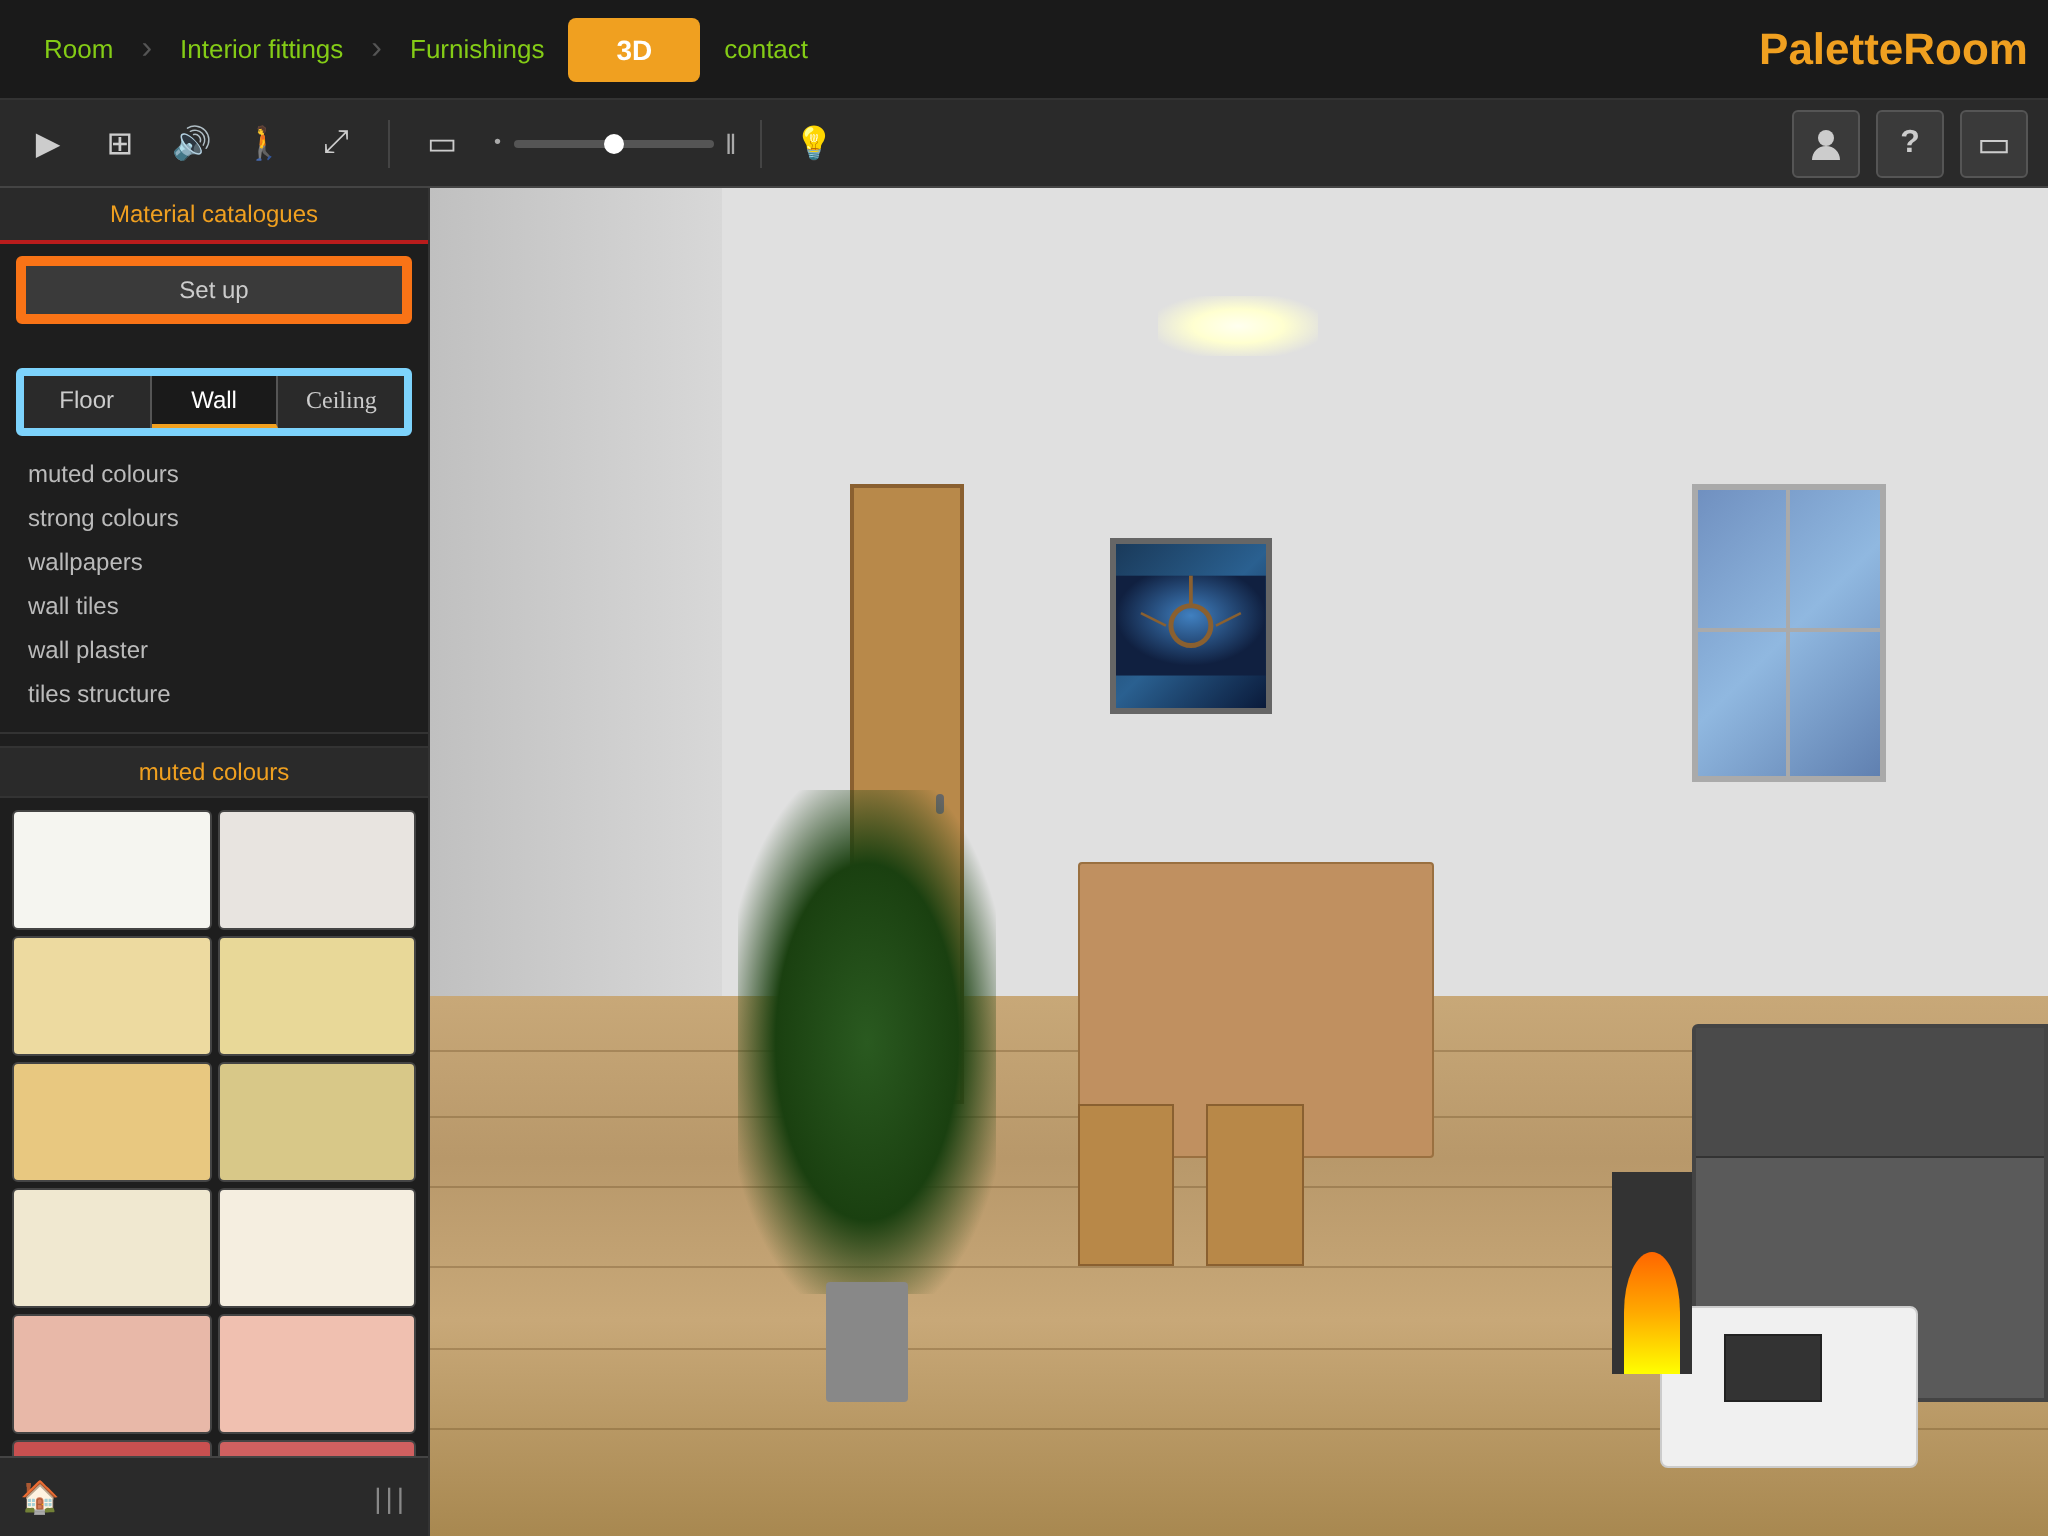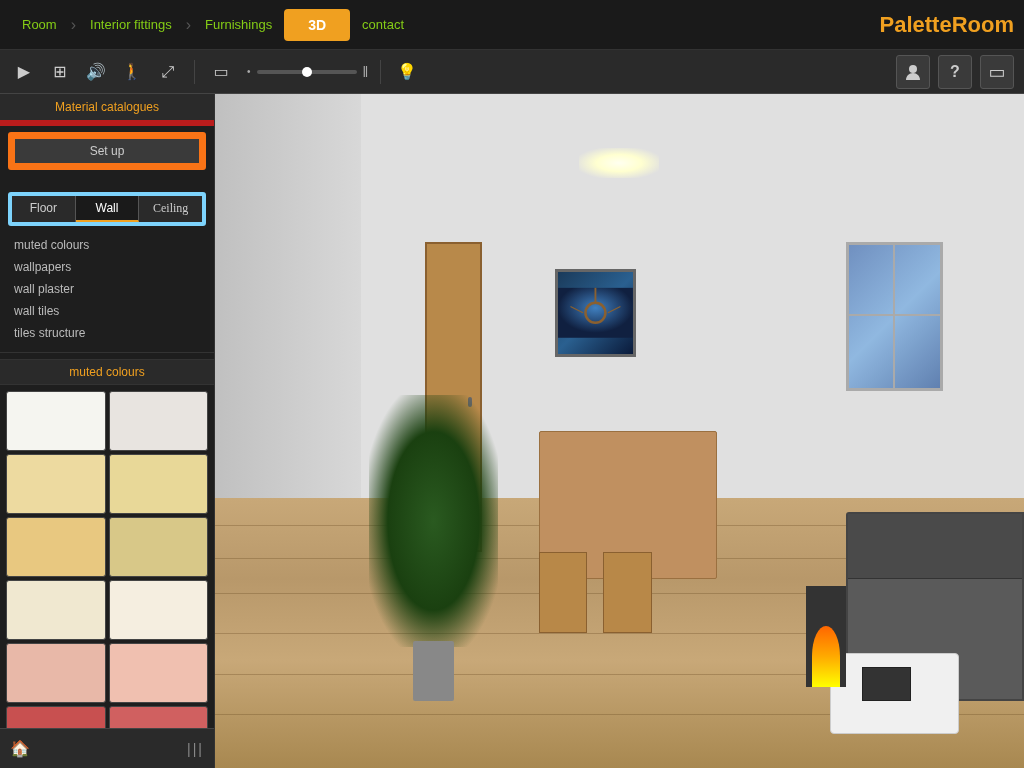--- a/index.html
+++ b/index.html
@@ -100,25 +100,25 @@
       display: flex;
       flex-direction: column;
       border-right: 1px solid #333;
     }
     .sidebar-header {
       background: #2a2a2a;
       text-align: center;
       padding: 6px 0;
       font-size: 12px;
       color: #f0a020;
-      border-bottom: 6px solid #b91c1c;
+      border-bottom: 2px solid #b91c1c;
     }
     .setup-btn {
       background: #3a3a3a;
-      border: 7px solid #f97316;
+      border: 5px solid #f97316;
       color: #ccc;
       text-align: center;
       padding: 5px 4px;
       margin: 6px 8px;
       cursor: pointer;
       font-size: 12px;
       border-radius: 3px;
     }
     .tab-row {
       display: flex;
@@ -451,23 +451,24 @@
   <div id="sidebar">
     <div class="sidebar-header">Material catalogues</div>
     <div class="setup-btn">Set up</div>
     <div class="tab-row">
       <div class="tab-btn">Floor</div>
       <div class="tab-btn active">Wall</div>
       <div class="tab-btn">Ceiling</div>
     </div>
     <div class="material-list">
       <div class="material-list-item">muted colours</div>
+      <div class="material-list-item">strong colours</div>
       <div class="material-list-item">wallpapers</div>
+      <div class="material-list-item">wall tiles</div>
       <div class="material-list-item">wall plaster</div>
-      <div class="material-list-item">wall tiles</div>
       <div class="material-list-item">tiles structure</div>
     </div>
     <div class="sidebar-divider"></div>
     <div class="colour-section-header">muted colours</div>
     <div class="colour-grid">
       <div class="colour-swatch" style="background:#f5f5f0;"></div>
       <div class="colour-swatch" style="background:#e8e4e0;"></div>
       <div class="colour-swatch" style="background:#eddaa0;"></div>
       <div class="colour-swatch" style="background:#e8d898;"></div>
       <div class="colour-swatch" style="background:#e8c880;"></div>

